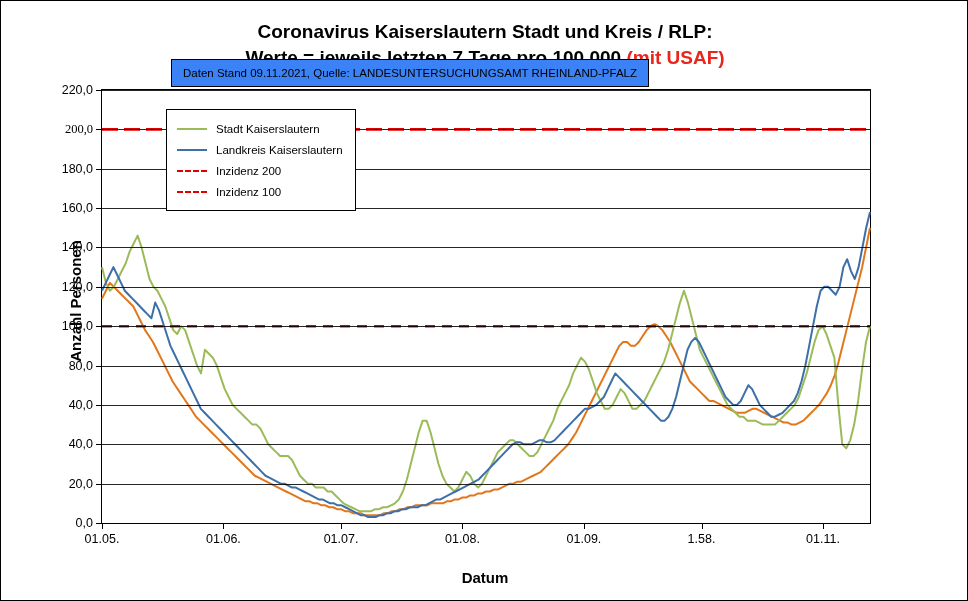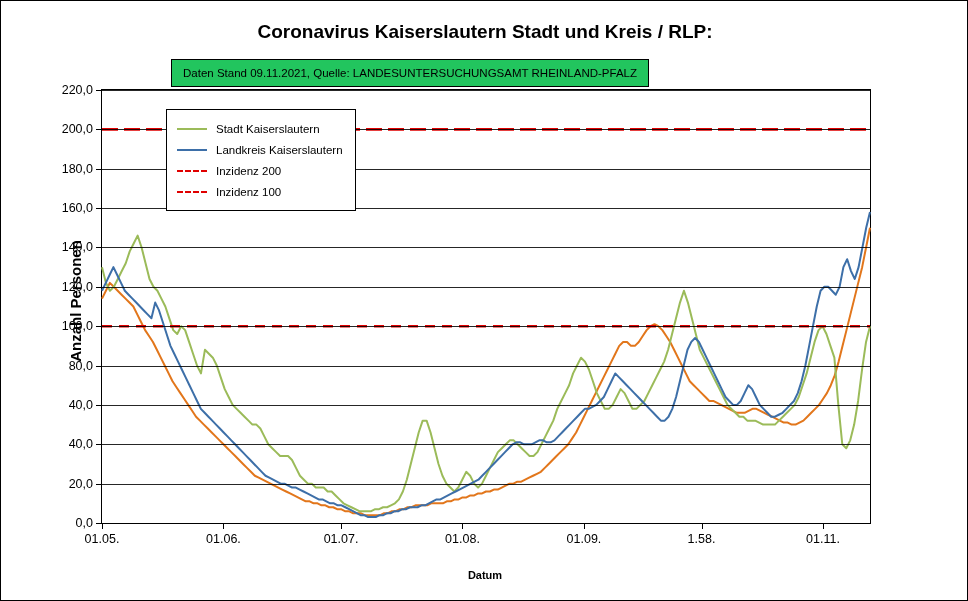--- a/index.html
+++ b/index.html
@@ -42,27 +42,27 @@
 
   
   .axis-y-title{
     position:absolute;left:14px;top:50%;
     transform:translateY(-50%) rotate(-90deg);
     transform-origin:center center;
     font-size:15px;font-weight:bold;color:#000;white-space:nowrap;
   }
   .axis-x-title{
     position:absolute;left:0;top:568px;width:968px;text-align:center;
-    font-size:11px;font-weight:bold;color:#000;
+    font-size:15px;font-weight:bold;color:#000;
   }
 
   
   .note{
     position:absolute;left:170px;top:58px;
-    border:1px solid #000;background:#22c55e;
+    border:1px solid #000;background:#3b82f6;
     padding:7px 11px;font-size:11.5px;color:#000;white-space:nowrap;
   }
 
   
   .legend{
     position:absolute;left:165px;top:108px;
     border:1px solid #000;background:#fff;
     padding:8px 12px 8px 10px;
   }
   .legend-row{display:flex;align-items:center;height:21px;}
@@ -72,20 +72,21 @@
 
   svg.series{position:absolute;left:0;top:0;overflow:visible;}
 </style>
 </head>
 <body>
 
 <div id="root">
 
   <div class="title-block">
     <div>Coronavirus Kaiserslautern Stadt und Kreis / RLP:</div>
+    <div><span>Werte = jeweils letzten 7 Tage pro 100.000 </span><span class="title-red">(mit USAF)</span></div>
   </div>
 
   <div class="axis-y-title">Anzahl Personen</div>
 
   <div class="axis-x-title">Datum</div>
 
   <div class="plot" id="plot">
     <svg class="series" id="svg" width="768" height="433" viewBox="0 0 768 433" preserveAspectRatio="none">
         <polyline points="0.00,208.63 3.92,200.75 7.84,192.88 11.76,196.82 15.67,200.75 19.59,204.69 23.51,208.63 27.43,212.56 31.35,216.50 35.27,224.37 39.18,232.25 43.10,240.12 47.02,246.02 50.94,251.93 54.86,259.80 58.78,267.67 62.69,275.55 66.61,283.42 70.53,291.29 74.45,297.20 78.37,303.10 82.29,309.00 86.20,314.91 90.12,320.81 94.04,326.72 97.96,330.65 101.88,334.59 105.80,338.53 109.71,342.46 113.63,346.40 117.55,350.34 121.47,354.27 125.39,358.21 129.31,362.15 133.22,366.08 137.14,370.02 141.06,373.95 144.98,377.89 148.90,381.83 152.82,385.76 156.73,387.73 160.65,389.70 164.57,391.67 168.49,393.64 172.41,395.60 176.33,397.57 180.24,399.54 184.16,401.51 188.08,403.48 192.00,405.45 195.92,407.41 199.84,409.38 203.76,411.35 207.67,411.35 211.59,413.32 215.51,413.32 219.43,415.29 223.35,415.29 227.27,417.25 231.18,417.25 235.10,419.22 239.02,419.22 242.94,421.19 246.86,421.19 250.78,423.16 254.69,423.16 258.61,423.16 262.53,425.13 266.45,425.13 270.37,425.13 274.29,425.13 278.20,425.13 282.12,423.16 286.04,423.16 289.96,421.19 293.88,421.19 297.80,419.22 301.71,419.22 305.63,417.25 309.55,417.25 313.47,415.29 317.39,415.29 321.31,415.29 325.22,415.29 329.14,413.32 333.06,413.32 336.98,413.32 340.90,413.32 344.82,411.35 348.73,411.35 352.65,409.38 356.57,409.38 360.49,407.41 364.41,407.41 368.33,405.45 372.24,405.45 376.16,403.48 380.08,403.48 384.00,401.51 387.92,401.51 391.84,399.54 395.76,399.54 399.67,397.57 403.59,395.60 407.51,393.64 411.43,393.64 415.35,391.67 419.27,391.67 423.18,389.70 427.10,387.73 431.02,385.76 434.94,383.80 438.86,381.83 442.78,377.89 446.69,373.95 450.61,370.02 454.53,366.08 458.45,362.15 462.37,358.21 466.29,354.27 470.20,348.37 474.12,342.46 478.04,334.59 481.96,326.72 485.88,318.85 489.80,310.97 493.71,303.10 497.63,295.23 501.55,287.35 505.47,279.48 509.39,271.61 513.31,263.74 517.22,255.86 521.14,251.93 525.06,251.93 528.98,255.86 532.90,255.86 536.82,251.93 540.73,246.02 544.65,240.12 548.57,236.18 552.49,234.21 556.41,236.18 560.33,240.12 564.24,246.02 568.16,251.93 572.08,259.80 576.00,267.67 579.92,275.55 583.84,283.42 587.76,291.29 591.67,295.23 595.59,299.16 599.51,303.10 603.43,307.04 607.35,310.97 611.27,310.97 615.18,312.94 619.10,314.91 623.02,316.88 626.94,318.85 630.86,320.81 634.78,322.78 638.69,322.78 642.61,322.78 646.53,320.81 650.45,318.85 654.37,318.85 658.29,320.81 662.20,322.78 666.12,324.75 670.04,326.72 673.96,328.69 677.88,330.65 681.80,332.62 685.71,332.62 689.63,334.59 693.55,334.59 697.47,332.62 701.39,330.65 705.31,326.72 709.22,322.78 713.14,318.85 717.06,314.91 720.98,309.00 724.90,303.10 728.82,295.23 732.73,285.39 736.65,271.61 740.57,255.86 744.49,240.12 748.41,224.37 752.33,208.63 756.24,192.88 760.16,177.14 764.08,157.45 768.00,137.77" fill="none" stroke="#e2761b" stroke-width="2" stroke-linejoin="round"></polyline>
         <polyline points="0.00,177.14 3.96,192.88 7.92,200.75 11.88,196.82 15.84,188.95 19.79,181.07 23.75,173.20 27.71,161.39 31.67,153.52 35.63,145.65 39.59,157.45 43.55,173.20 47.51,188.95 51.46,196.82 55.42,200.75 59.38,208.63 63.34,216.50 67.30,228.31 71.26,240.12 75.22,244.05 79.18,236.18 83.13,240.12 87.09,251.93 91.05,263.74 95.01,275.55 98.97,283.42 102.93,259.80 106.89,263.74 110.85,267.67 114.80,275.55 118.76,287.35 122.72,299.16 126.68,307.04 130.64,314.91 134.60,318.85 138.56,322.78 142.52,326.72 146.47,330.65 150.43,334.59 154.39,334.59 158.35,338.53 162.31,346.40 166.27,354.27 170.23,358.21 174.19,362.15 178.14,366.08 182.10,366.08 186.06,366.08 190.02,370.02 193.98,377.89 197.94,385.76 201.90,389.70 205.86,393.64 209.81,393.64 213.77,397.57 217.73,397.57 221.69,397.57 225.65,401.51 229.61,401.51 233.57,405.45 237.53,409.38 241.48,413.32 245.44,415.29 249.40,417.25 253.36,419.22 257.32,421.19 261.28,421.19 265.24,421.19 269.20,421.19 273.15,419.22 277.11,419.22 281.07,417.25 285.03,417.25 288.99,415.29 292.95,413.32 296.91,409.38 300.87,401.51 304.82,389.70 308.78,373.95 312.74,358.21 316.70,342.46 320.66,330.65 324.62,330.65 328.58,342.46 332.54,358.21 336.49,373.95 340.45,385.76 344.41,393.64 348.37,397.57 352.33,401.51 356.29,397.57 360.25,389.70 364.21,381.83 368.16,385.76 372.12,393.64 376.08,397.57 380.04,393.64 384.00,385.76 387.96,377.89 391.92,370.02 395.88,362.15 399.84,358.21 403.79,354.27 407.75,350.34 411.71,350.34 415.67,354.27 419.63,358.21 423.59,362.15 427.55,366.08 431.51,366.08 435.46,362.15 439.42,354.27 443.38,346.40 447.34,338.53 451.30,330.65 455.26,318.85 459.22,310.97 463.18,303.10 467.13,295.23 471.09,283.42 475.05,275.55 479.01,267.67 482.97,271.61 486.93,279.48 490.89,291.29 494.85,303.10 498.80,310.97 502.76,318.85 506.72,318.85 510.68,314.91 514.64,307.04 518.60,299.16 522.56,303.10 526.52,310.97 530.47,318.85 534.43,318.85 538.39,314.91 542.35,310.97 546.31,303.10 550.27,295.23 554.23,287.35 558.19,279.48 562.14,271.61 566.10,259.80 570.06,244.05 574.02,228.31 577.98,212.56 581.94,200.75 585.90,212.56 589.86,228.31 593.81,244.05 597.77,259.80 601.73,267.67 605.69,275.55 609.65,283.42 613.61,291.29 617.57,299.16 621.53,307.04 625.48,314.91 629.44,318.85 633.40,322.78 637.36,326.72 641.32,326.72 645.28,330.65 649.24,330.65 653.20,330.65 657.15,332.62 661.11,334.59 665.07,334.59 669.03,334.59 672.99,334.59 676.95,330.65 680.91,326.72 684.87,322.78 688.82,318.85 692.78,314.91 696.74,307.04 700.70,295.23 704.66,283.42 708.62,267.67 712.58,251.93 716.54,240.12 720.49,236.18 724.45,244.05 728.41,255.86 732.37,267.67 736.33,314.91 740.29,354.27 744.25,358.21 748.21,350.34 752.16,334.59 756.12,310.97 760.08,279.48 764.04,251.93 768.00,236.18" fill="none" stroke="#9bbb59" stroke-width="2" stroke-linejoin="round"></polyline>
@@ -117,21 +118,21 @@
       <div class="ytickmark" style="top: 157.455px;"></div>
       <div class="ylabel" style="top: 157.455px;">140,0</div>
       <div class="gridline" style="top: 118.091px;"></div>
       <div class="ytickmark" style="top: 118.091px;"></div>
       <div class="ylabel" style="top: 118.091px; text-align: right;">160,0</div>
       <div class="gridline" style="top: 78.7273px;"></div>
       <div class="ytickmark" style="top: 78.7273px;"></div>
       <div class="ylabel" style="top: 78.7273px;">180,0</div>
       <div class="gridline" style="top: 39.3636px;"></div>
       <div class="ytickmark" style="top: 39.3636px;"></div>
-      <div class="ylabel" style="top: 39.3636px;">200,0</div>
+      <div class="ylabel" style="top: 39.3636px; font-family: Liberation Serif, serif;">200,0</div>
       <div class="gridline" style="top: 0px;"></div>
       <div class="ytickmark" style="top: 0px;"></div>
       <div class="ylabel" style="top: 0px;">220,0</div>
       <div class="vtick" style="left: 0px;"></div>
       <div class="xlabel" style="left: 0px;">01.05.</div>
       <div class="vtick" style="left: 121.469px;"></div>
       <div class="xlabel" style="left: 121.469px;">01.06.</div>
       <div class="vtick" style="left: 239.02px;"></div>
       <div class="xlabel" style="left: 239.02px;">01.07.</div>
       <div class="vtick" style="left: 360.49px;"></div>

